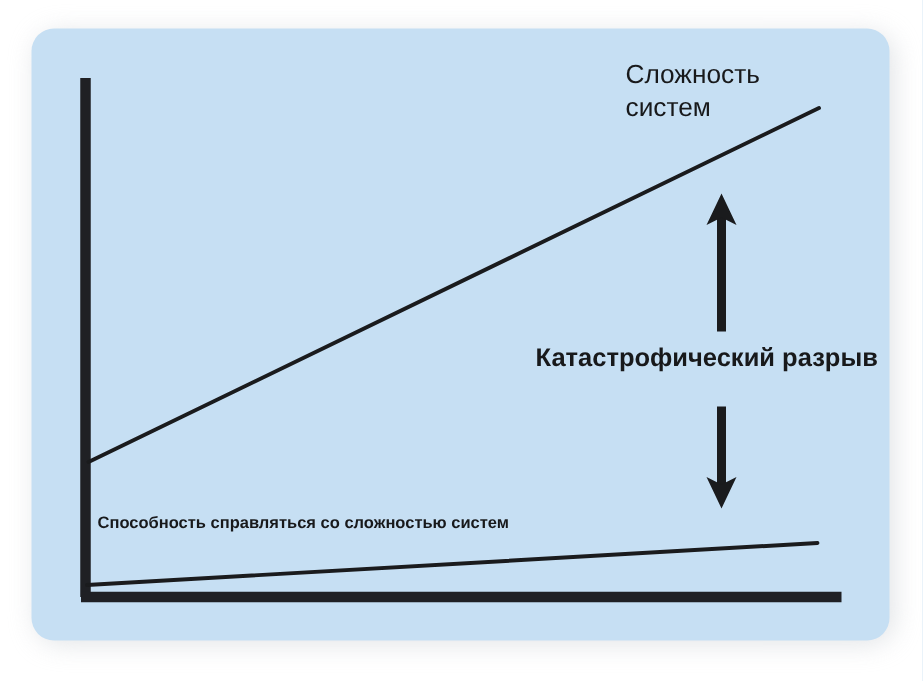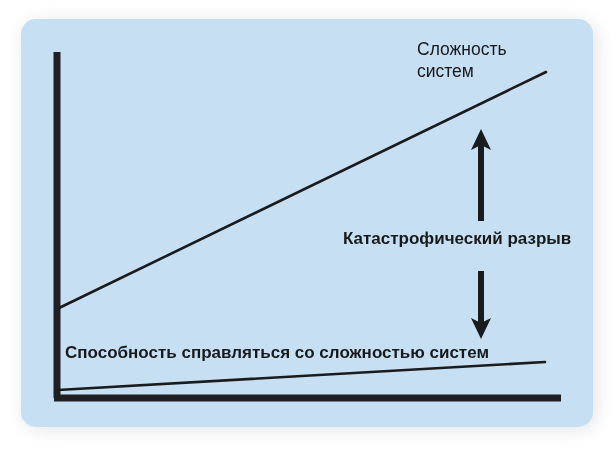--- a/index.html
+++ b/index.html
@@ -55,30 +55,30 @@
     white-space: nowrap;
     line-height: 1.28;
   }
   #label-complexity {
     left: 396px;
     top: 19px;
     font-size: 17.5px;
     font-weight: 400;
   }
   #label-gap {
-    left: 322px;
+    left: 336px;
     top: 209px;
     font-size: 17px;
     font-weight: 700;
     text-align: right;
   }
   #label-capability {
     left: 44px;
     top: 323px;
-    font-size: 17px;
+    font-size: 11px;
     font-weight: 700;
     text-align: center;
   }
 </style>
 </head>
 <body>
 
 <div id="figure-root">
 
   <div id="panel-shadow"></div>

